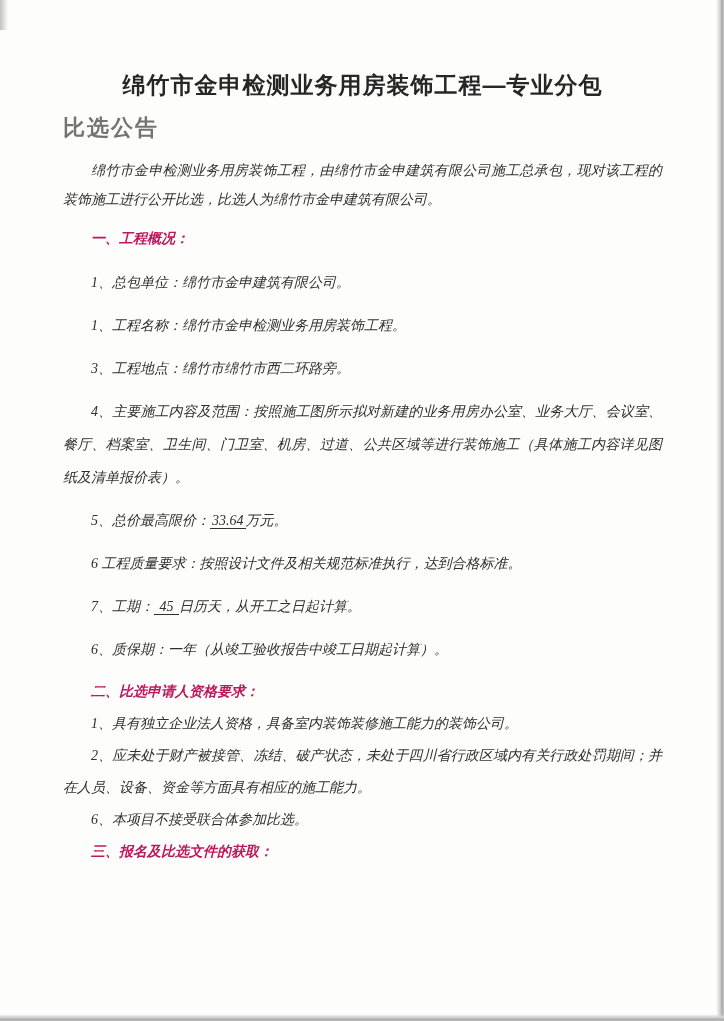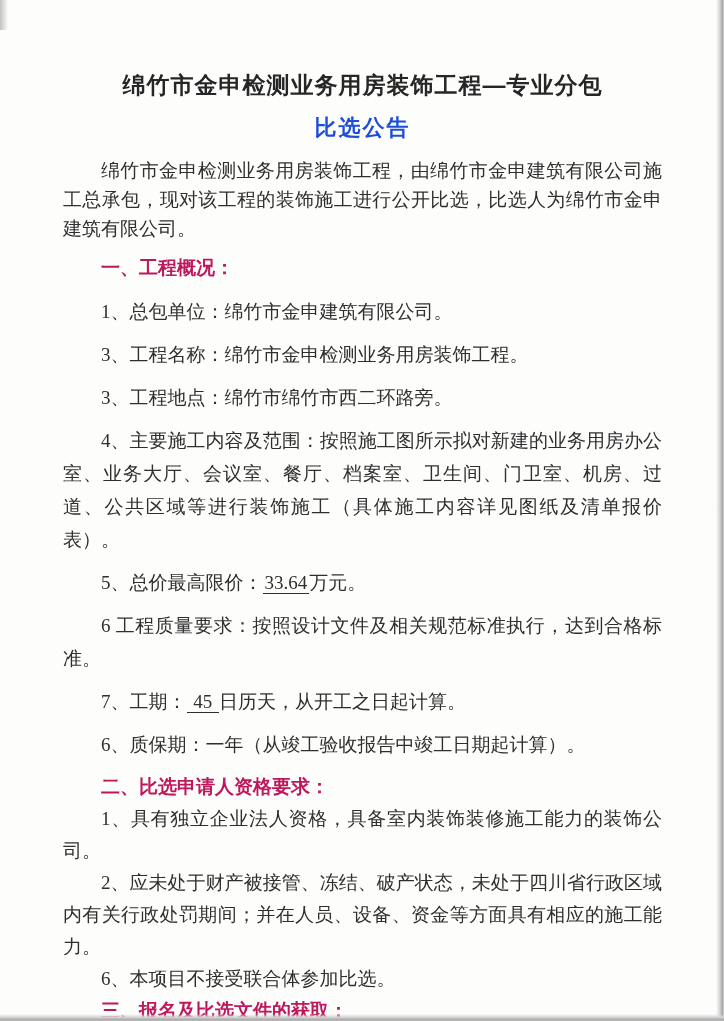--- a/index.html
+++ b/index.html
@@ -47,31 +47,32 @@
     text-align: center;
     letter-spacing: 1px;
     line-height: 30px;
     margin: 0;
     font-family: "Liberation Sans", "DejaVu Sans", sans-serif;
     color: #262626;
   }
   .title2 {
     font-size: 22px;
     font-weight: bold;
-    text-align: center;
+    text-align: left;
     letter-spacing: 2px;
     line-height: 28px;
     margin: 14px 0 0 0;
     font-family: "Liberation Sans", "DejaVu Sans", sans-serif;
-    color: #1d4ed8;
+    color: #737373;
   }
   p { margin: 0; }
   .body-text {
-    font-size: 19px;
+    font-size: 14px;
     text-align: justify;
+    font-style: italic;
   }
   .indent { text-indent: 2em; }
   .intro {
     margin-top: 14px;
     line-height: 29px;
   }
   .sec-heading {
     font-weight: bold;
     color: #be185d;
   }
@@ -95,21 +96,21 @@
   <div class="page">
 
     <p class="title1">绵竹市金申检测业务用房装饰工程—专业分包</p>
     <p class="title2">比选公告</p>
 
     <p class="body-text indent intro">绵竹市金申检测业务用房装饰工程，由绵竹市金申建筑有限公司施工总承包，现对该工程的装饰施工进行公开比选，比选人为绵竹市金申建筑有限公司。</p>
 
     <div class="s1">
       <p class="body-text indent sec-heading">一、工程概况：</p>
       <p class="body-text indent item"><span>1、总包单位：绵竹市金申建筑有限公司。</span><span></span></p>
-      <p class="body-text indent item"><span>3、工程名称：绵竹市金申检测业务用房装饰工程。</span><span></span></p>
+      <p class="body-text indent item"><span>1、工程名称：绵竹市金申检测业务用房装饰工程。</span><span></span></p>
       <p class="body-text indent item"><span>3、工程地点：绵竹市绵竹市西二环路旁。</span><span></span></p>
       <p class="body-text indent item"><span>4、主要施工内容及范围：按照施工图所示拟对新建的业务用房办公室、业务大厅、会议室、餐厅、档案室、卫生间、门卫室、机房、过道、公共区域等进行装饰施工（具体施工内容详见图纸及清单报价表）。</span><span></span></p>
       <p class="body-text indent item"><span>5、总价最高限价：</span><span class="u">33.64</span><span>万元。</span></p>
       <p class="body-text indent item"><span>6 工程质量要求：按照设计文件及相关规范标准执行，达到合格标准。</span><span></span></p>
       <p class="body-text indent item"><span>7、工期：</span><span class="u"> 45 </span><span>日历天，从开工之日起计算。</span></p>
       <p class="body-text indent item"><span>6、质保期：一年（从竣工验收报告中竣工日期起计算）。</span><span></span></p>
     </div>
 
     <div class="s2">
       <p class="body-text indent sec-heading">二、比选申请人资格要求：</p>

